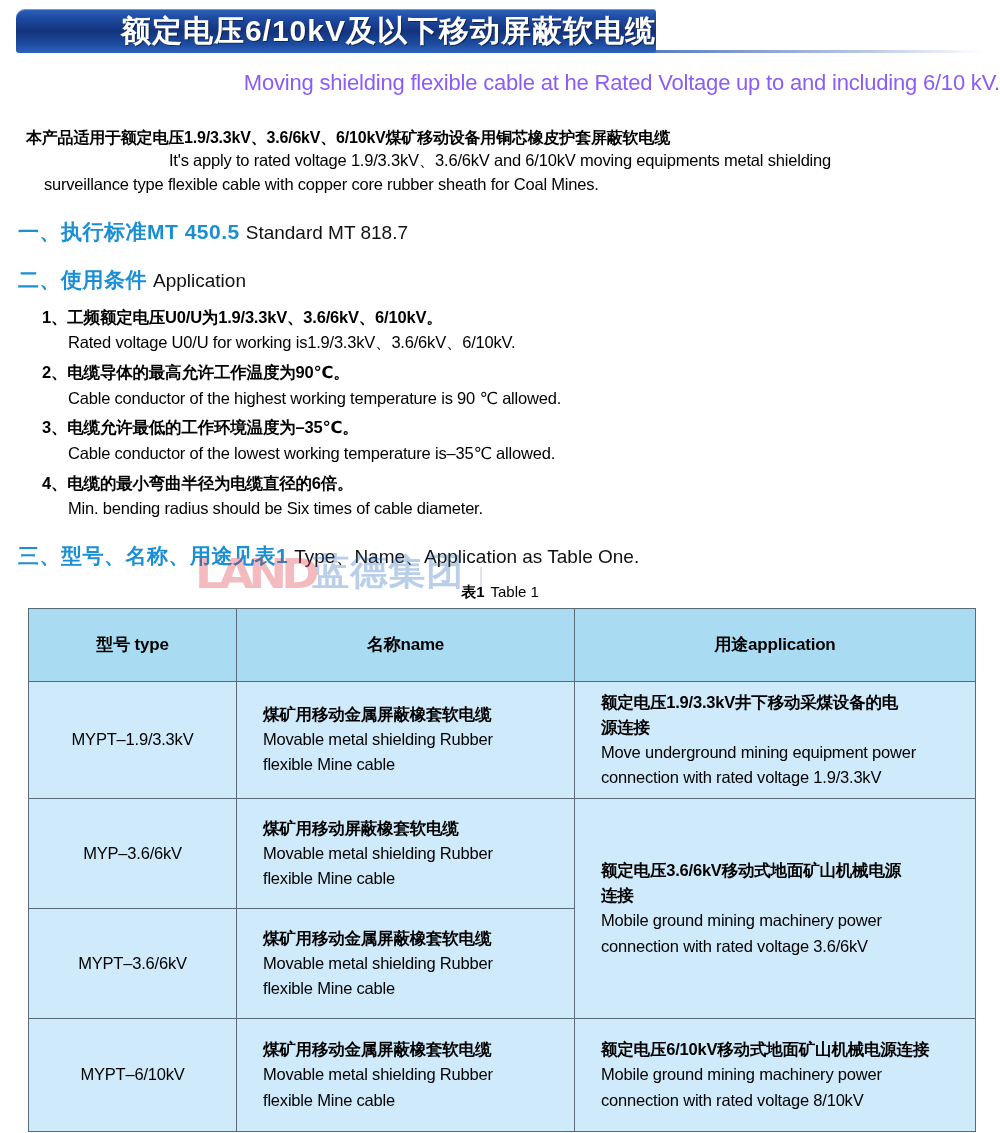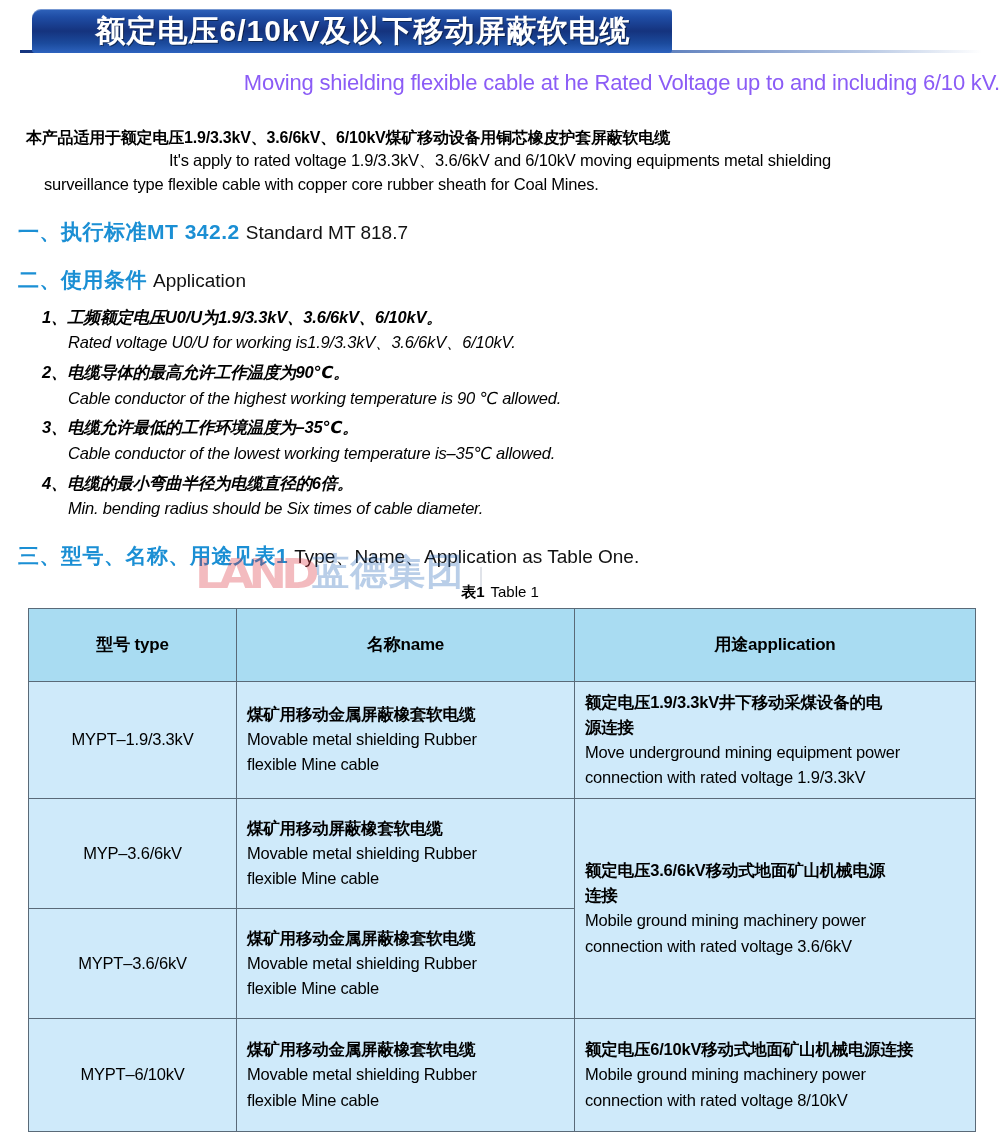--- a/index.html
+++ b/index.html
@@ -25,35 +25,35 @@
   .banner-rule {
     position: absolute;
     left: 20px;
     right: 18px;
     top: 44px;
     height: 3px;
     background: linear-gradient(to right, #15357f 0%, #2c57a8 55%, #b9c9e4 88%, #ffffff 100%);
   }
   .banner {
     position: absolute;
-    left: 32px;
+    left: 16px;
     top: 3px;
     height: 44px;
     width: 640px;
     border-radius: 9px 3px 3px 3px;
     background: linear-gradient(to bottom,
                 #2f63bb 0%,
                 #1f4da5 18%,
                 #15337e 50%,
                 #1b4a9c 78%,
                 #2d63bf 100%);
     box-shadow: inset 0 1px 0 rgba(255,255,255,0.35);
     display: flex;
     align-items: center;
-    justify-content: center;
+    justify-content: flex-end;
   }
   .banner-title {
     color: #ffffff;
     font-size: 30px;
     font-weight: bold;
     letter-spacing: 1px;
     padding-left: 22px;
     line-height: 44px;
     text-shadow: 1px 1px 0 rgba(0,0,0,0.45);
     white-space: nowrap;
@@ -109,21 +109,20 @@
   .section-head .en {
     color: #111;
     font-weight: 400;
     font-size: 19px;
     padding-left: 6px;
   }
 
   
   .cond-list {
     margin: 12px 0 0 42px;
-    font-style: italic;
   }
   .cond-item {
     margin-bottom: 5px;
   }
   .cond-cn {
     font-size: 16.5px;
     font-weight: bold;
     line-height: 1.55;
     letter-spacing: -0.2px;
   }
@@ -197,21 +196,21 @@
   table.spec {
     width: 947px;
     border-collapse: collapse;
     table-layout: fixed;
     border: 1px solid #5a6a78;
     background: #cdeaf8;
   }
   table.spec td, table.spec th {
     border: 1px solid #5a6a78;
     vertical-align: middle;
-    padding: 8px 10px;
+    padding: 8px 26px;
     margin-left: 48px;
   }
   table.spec thead th {
     background: #a9dcf2;
     height: 56px;
     text-align: center;
     font-size: 17px;
     font-weight: bold;
     letter-spacing: -0.2px;
   }
@@ -248,21 +247,21 @@
 
 <div class="subtitle">Moving shielding flexible cable at he Rated Voltage up to and including 6/10 kV.</div>
 
 <div class="intro">
   <div class="ln-cn">本产品适用于额定电压1.9/3.3kV、3.6/6kV、6/10kV煤矿移动设备用铜芯橡皮护套屏蔽软电缆</div>
   <div class="ln-en1">It's apply to rated voltage 1.9/3.3kV、3.6/6kV and 6/10kV  moving equipments metal shielding</div>
   <div class="ln-en2">surveillance type flexible cable with copper core rubber sheath for Coal Mines.</div>
 </div>
 
 <div class="section-head">
-  <span class="cn">一、执行标准MT 342.2</span><span class="en">Standard MT 818.7</span>
+  <span class="cn">一、执行标准MT 450.5</span><span class="en">Standard MT 818.7</span>
 </div>
 
 <div class="section-head">
   <span class="cn">二、使用条件</span><span class="en">Application</span>
 </div>
 
 <div class="cond-list">
   <div class="cond-item">
     <div class="cond-cn">1、工频额定电压U0/U为1.9/3.3kV、3.6/6kV、6/10kV。</div>
     <div class="cond-en">Rated voltage U0/U for working is1.9/3.3kV、3.6/6kV、6/10kV.</div>

